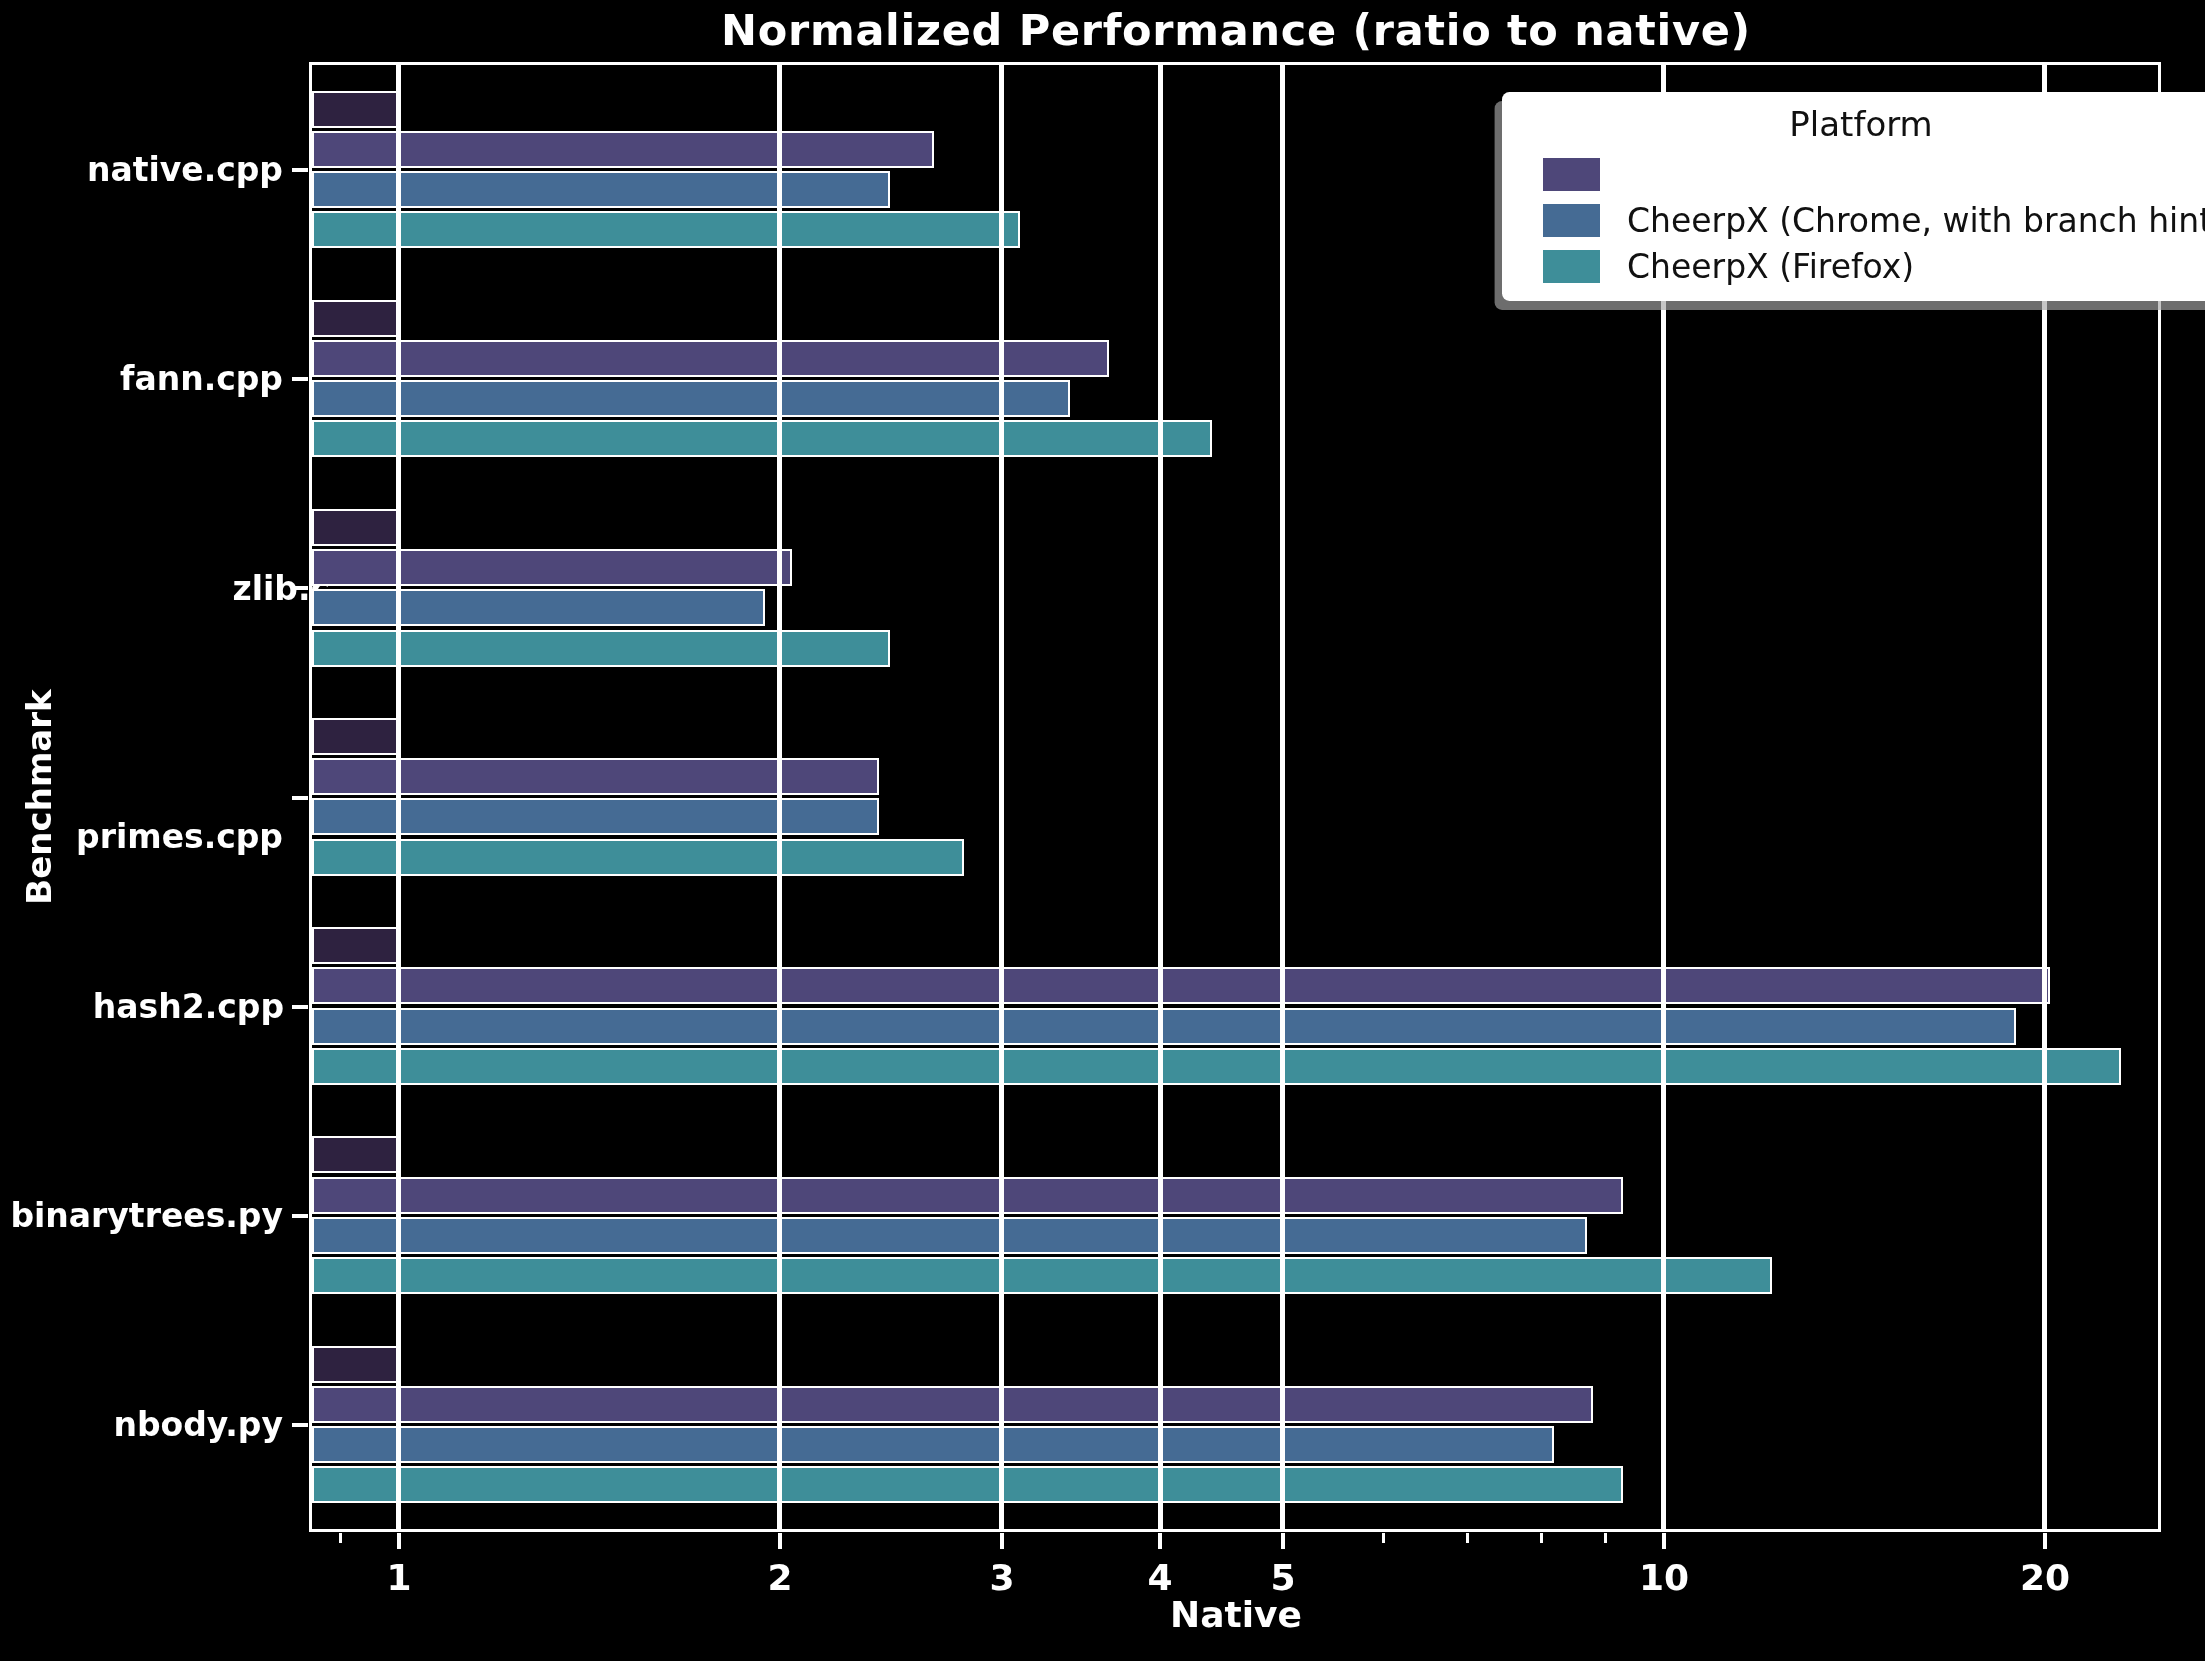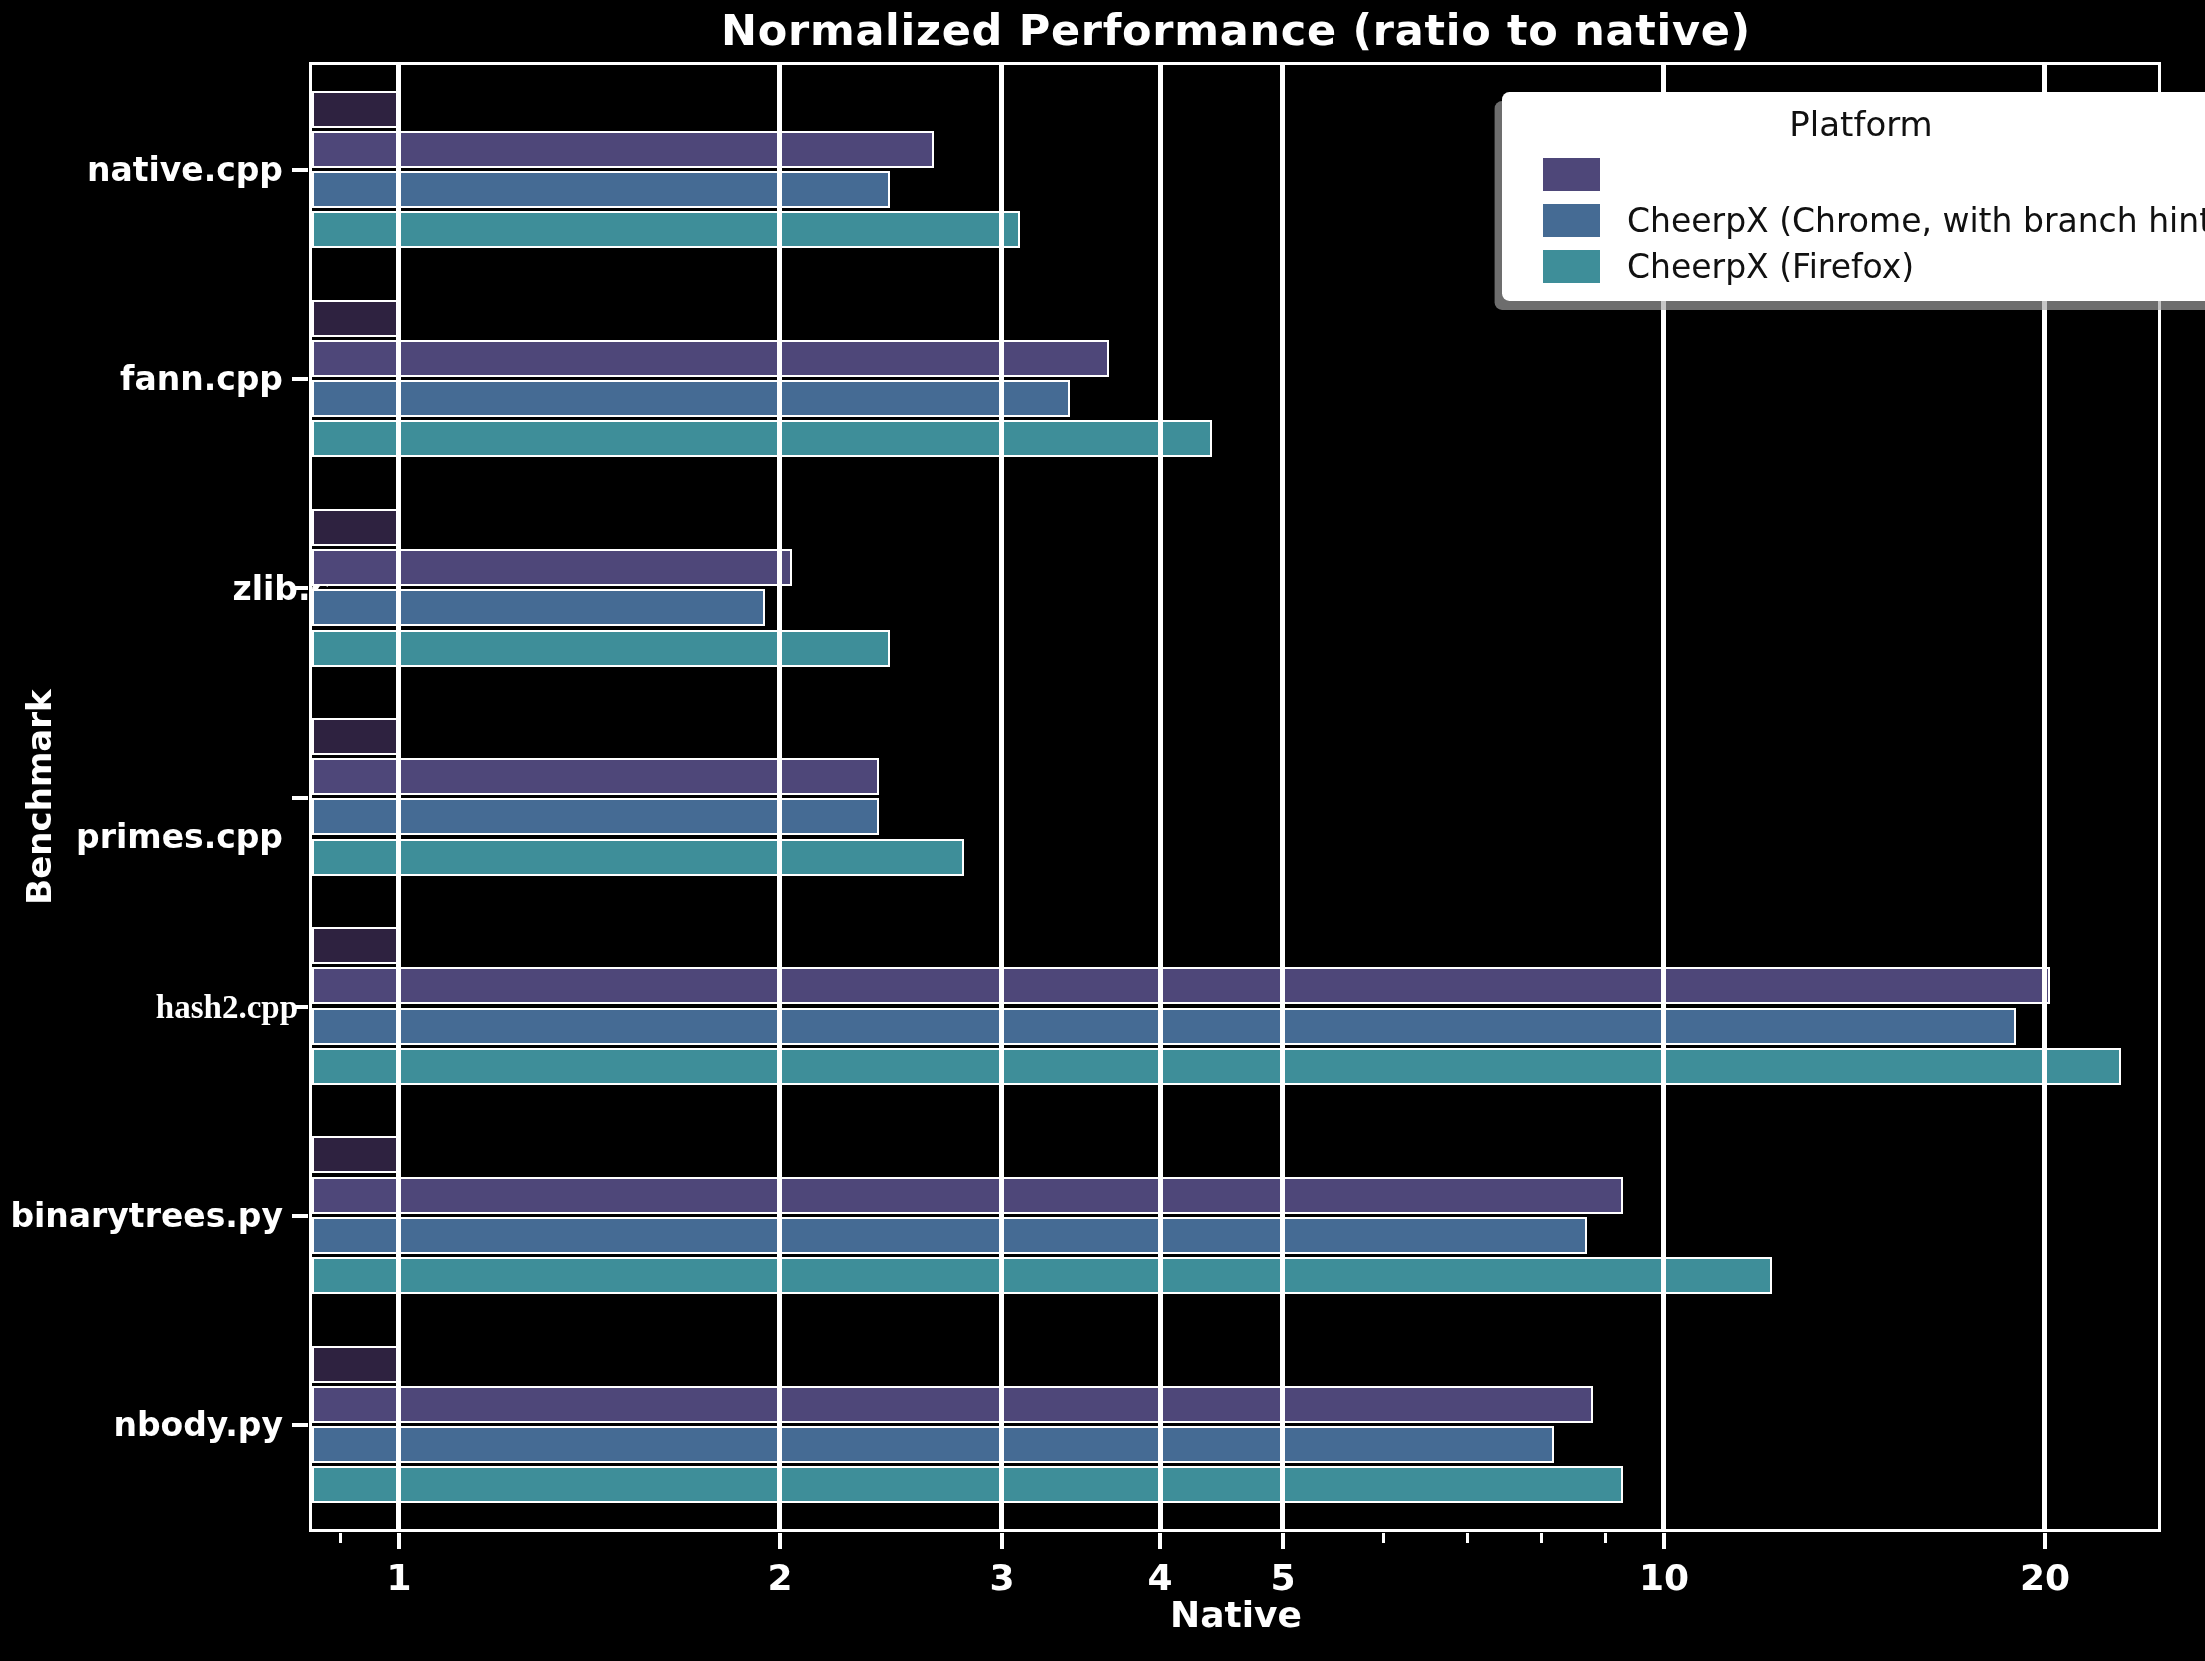--- a/index.html
+++ b/index.html
@@ -121,21 +121,21 @@
     <div class="x-tick-minor" style="left: 1540px; top: 1533px;"></div>
     <div class="x-tick-minor" style="left: 1604px; top: 1533px;"></div>
     <div class="y-tick-label" style="left: 0px; top: 149px;">native.cpp</div>
     <div class="y-tick" style="left: 292px; top: 168px;"></div>
     <div class="y-tick-label" style="left: 0px; top: 358px;">fann.cpp</div>
     <div class="y-tick" style="left: 292px; top: 377px;"></div>
     <div class="y-tick-label" style="left: 0px; top: 568px; margin-left: 47px;">zlib.c</div>
     <div class="y-tick" style="left: 292px; top: 586px;"></div>
     <div class="y-tick-label" style="left: 0px; top: 816px;">primes.cpp</div>
     <div class="y-tick" style="left: 292px; top: 796px;"></div>
-    <div class="y-tick-label" style="left: 15px; top: 986px; font-family: Liberation Serif, serif;">hash2.cpp</div>
+    <div class="y-tick-label" style="left: 1px; top: 986px;">hash2.cpp</div>
     <div class="y-tick" style="left: 292px; top: 1005px;"></div>
     <div class="y-tick-label" style="left: 0px; top: 1195px;">binarytrees.py</div>
     <div class="y-tick" style="left: 292px; top: 1214px;"></div>
     <div class="y-tick-label" style="left: 0px; top: 1404px;">nbody.py</div>
     <div class="y-tick" style="left: 292px; top: 1423px;"></div>
   </div>
 
 <div class="x-axis-label">Native</div>
 <div class="y-axis-label">Benchmark</div>
 

